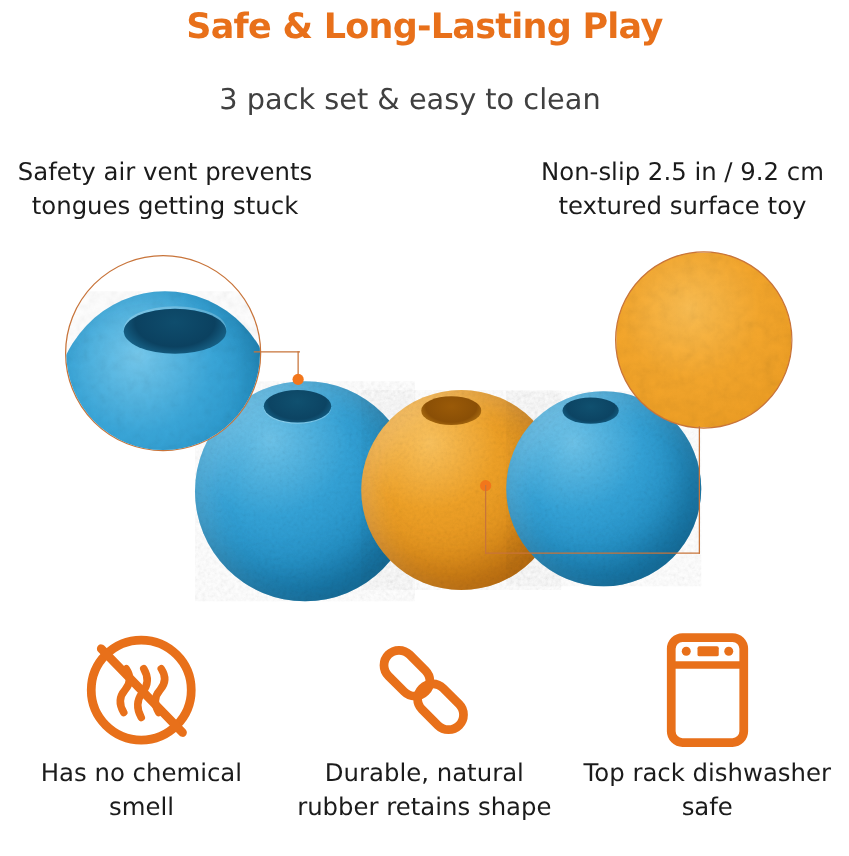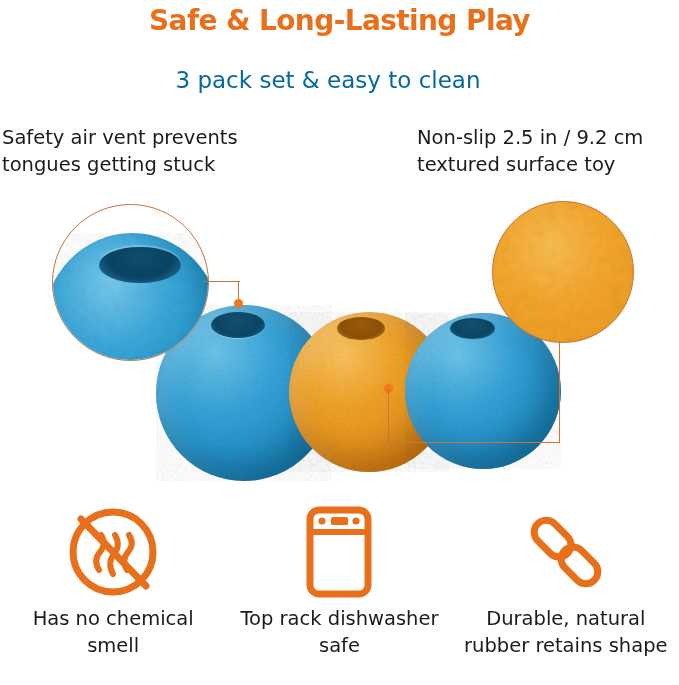--- a/index.html
+++ b/index.html
@@ -31,30 +31,31 @@
     white-space: nowrap;
   }
   #subhead {
     position: absolute;
     top: 68px;
     left: 0;
     width: 656px;
     text-align: center;
     font-size: 23px;
     font-weight: normal;
-    color: #0369a1;
+    color: #404040;
     line-height: 1.1;
   }
 
   
   .callout-caption {
     position: absolute;
     font-size: 19.5px;
     line-height: 1.38;
     color: #1b1b1b;
+    text-align: center;
   }
   #caption-left  { top: 125px; left: 2px;   width: 260px; }
   #caption-right { top: 125px; left: 417px; width: 258px; }
 
   
   #stage {
     position: absolute;
     top: 195px;
     left: 0;
     width: 679px;
@@ -315,35 +316,35 @@
           <path d="M66 70 q-6 -10 1 -18 q7 -8 1 -17"></path>
         </g>
       </svg>
     </div>
     <div class="feature-label">Has no chemical smell</div>
   </div>
 
   <div class="feature">
     <div class="feature-icon">
       <svg width="104" height="104" viewBox="0 0 104 104">
+        <g transform="rotate(-45 52 52)">
+          <rect x="40" y="12" width="24" height="42" rx="12" ry="12" fill="none" stroke="#E8701A" stroke-width="7"></rect>
+          <rect x="40" y="50" width="24" height="42" rx="12" ry="12" fill="none" stroke="#E8701A" stroke-width="7"></rect>
+        </g>
+      </svg>
+    </div>
+    <div class="feature-label">Durable, natural rubber retains shape</div>
+  </div>
+
+  <div class="feature">
+    <div class="feature-icon">
+      <svg width="104" height="104" viewBox="0 0 104 104">
         <rect x="23" y="10" width="58" height="84" rx="9" ry="9" fill="none" stroke="#E8701A" stroke-width="7"></rect>
         <line x1="26" y1="32" x2="78" y2="32" stroke="#E8701A" stroke-width="6"></line>
         <circle cx="35" cy="21" r="3.6" fill="#E8701A"></circle>
         <circle cx="69" cy="21" r="3.6" fill="#E8701A"></circle>
         <rect x="44" y="17" width="17" height="8" rx="1.5" fill="#E8701A"></rect>
       </svg>
     </div>
     <div class="feature-label">Top rack dishwasher safe</div>
   </div>
 
-  <div class="feature">
-    <div class="feature-icon">
-      <svg width="104" height="104" viewBox="0 0 104 104">
-        <g transform="rotate(-45 52 52)">
-          <rect x="40" y="12" width="24" height="42" rx="12" ry="12" fill="none" stroke="#E8701A" stroke-width="7"></rect>
-          <rect x="40" y="50" width="24" height="42" rx="12" ry="12" fill="none" stroke="#E8701A" stroke-width="7"></rect>
-        </g>
-      </svg>
-    </div>
-    <div class="feature-label">Durable, natural rubber retains shape</div>
-  </div>
-
 </div>
 
 </body></html>

